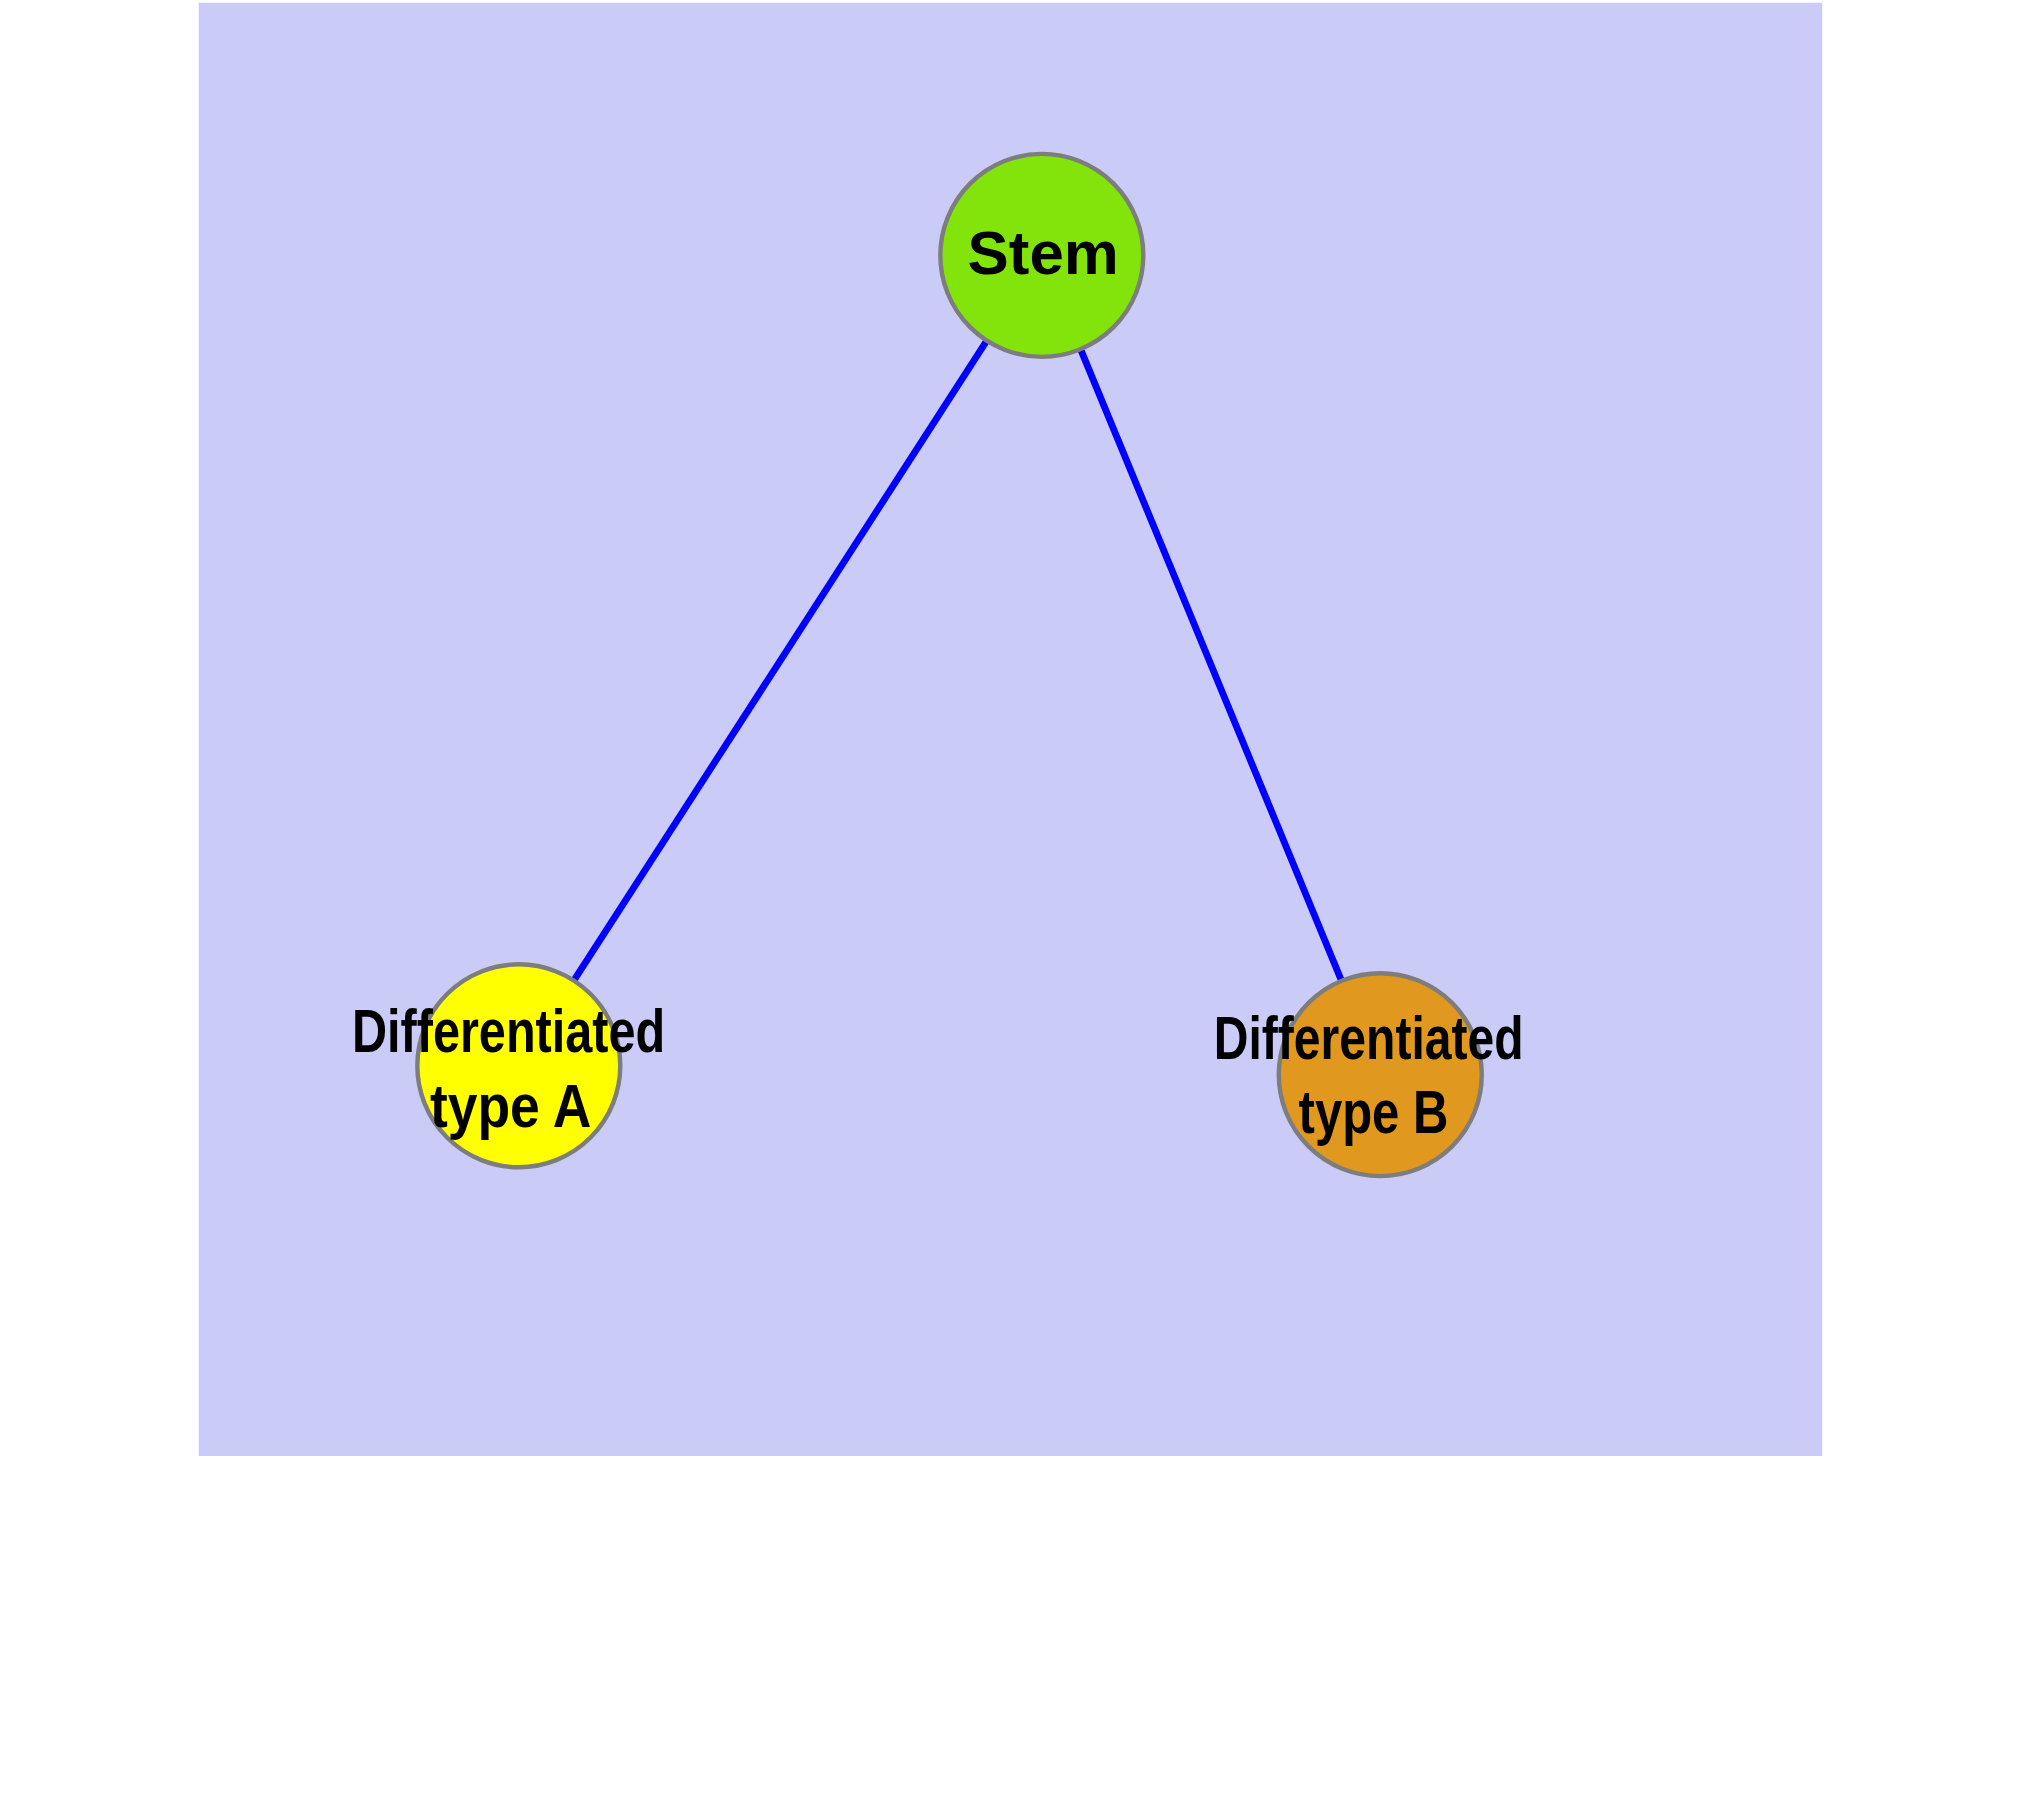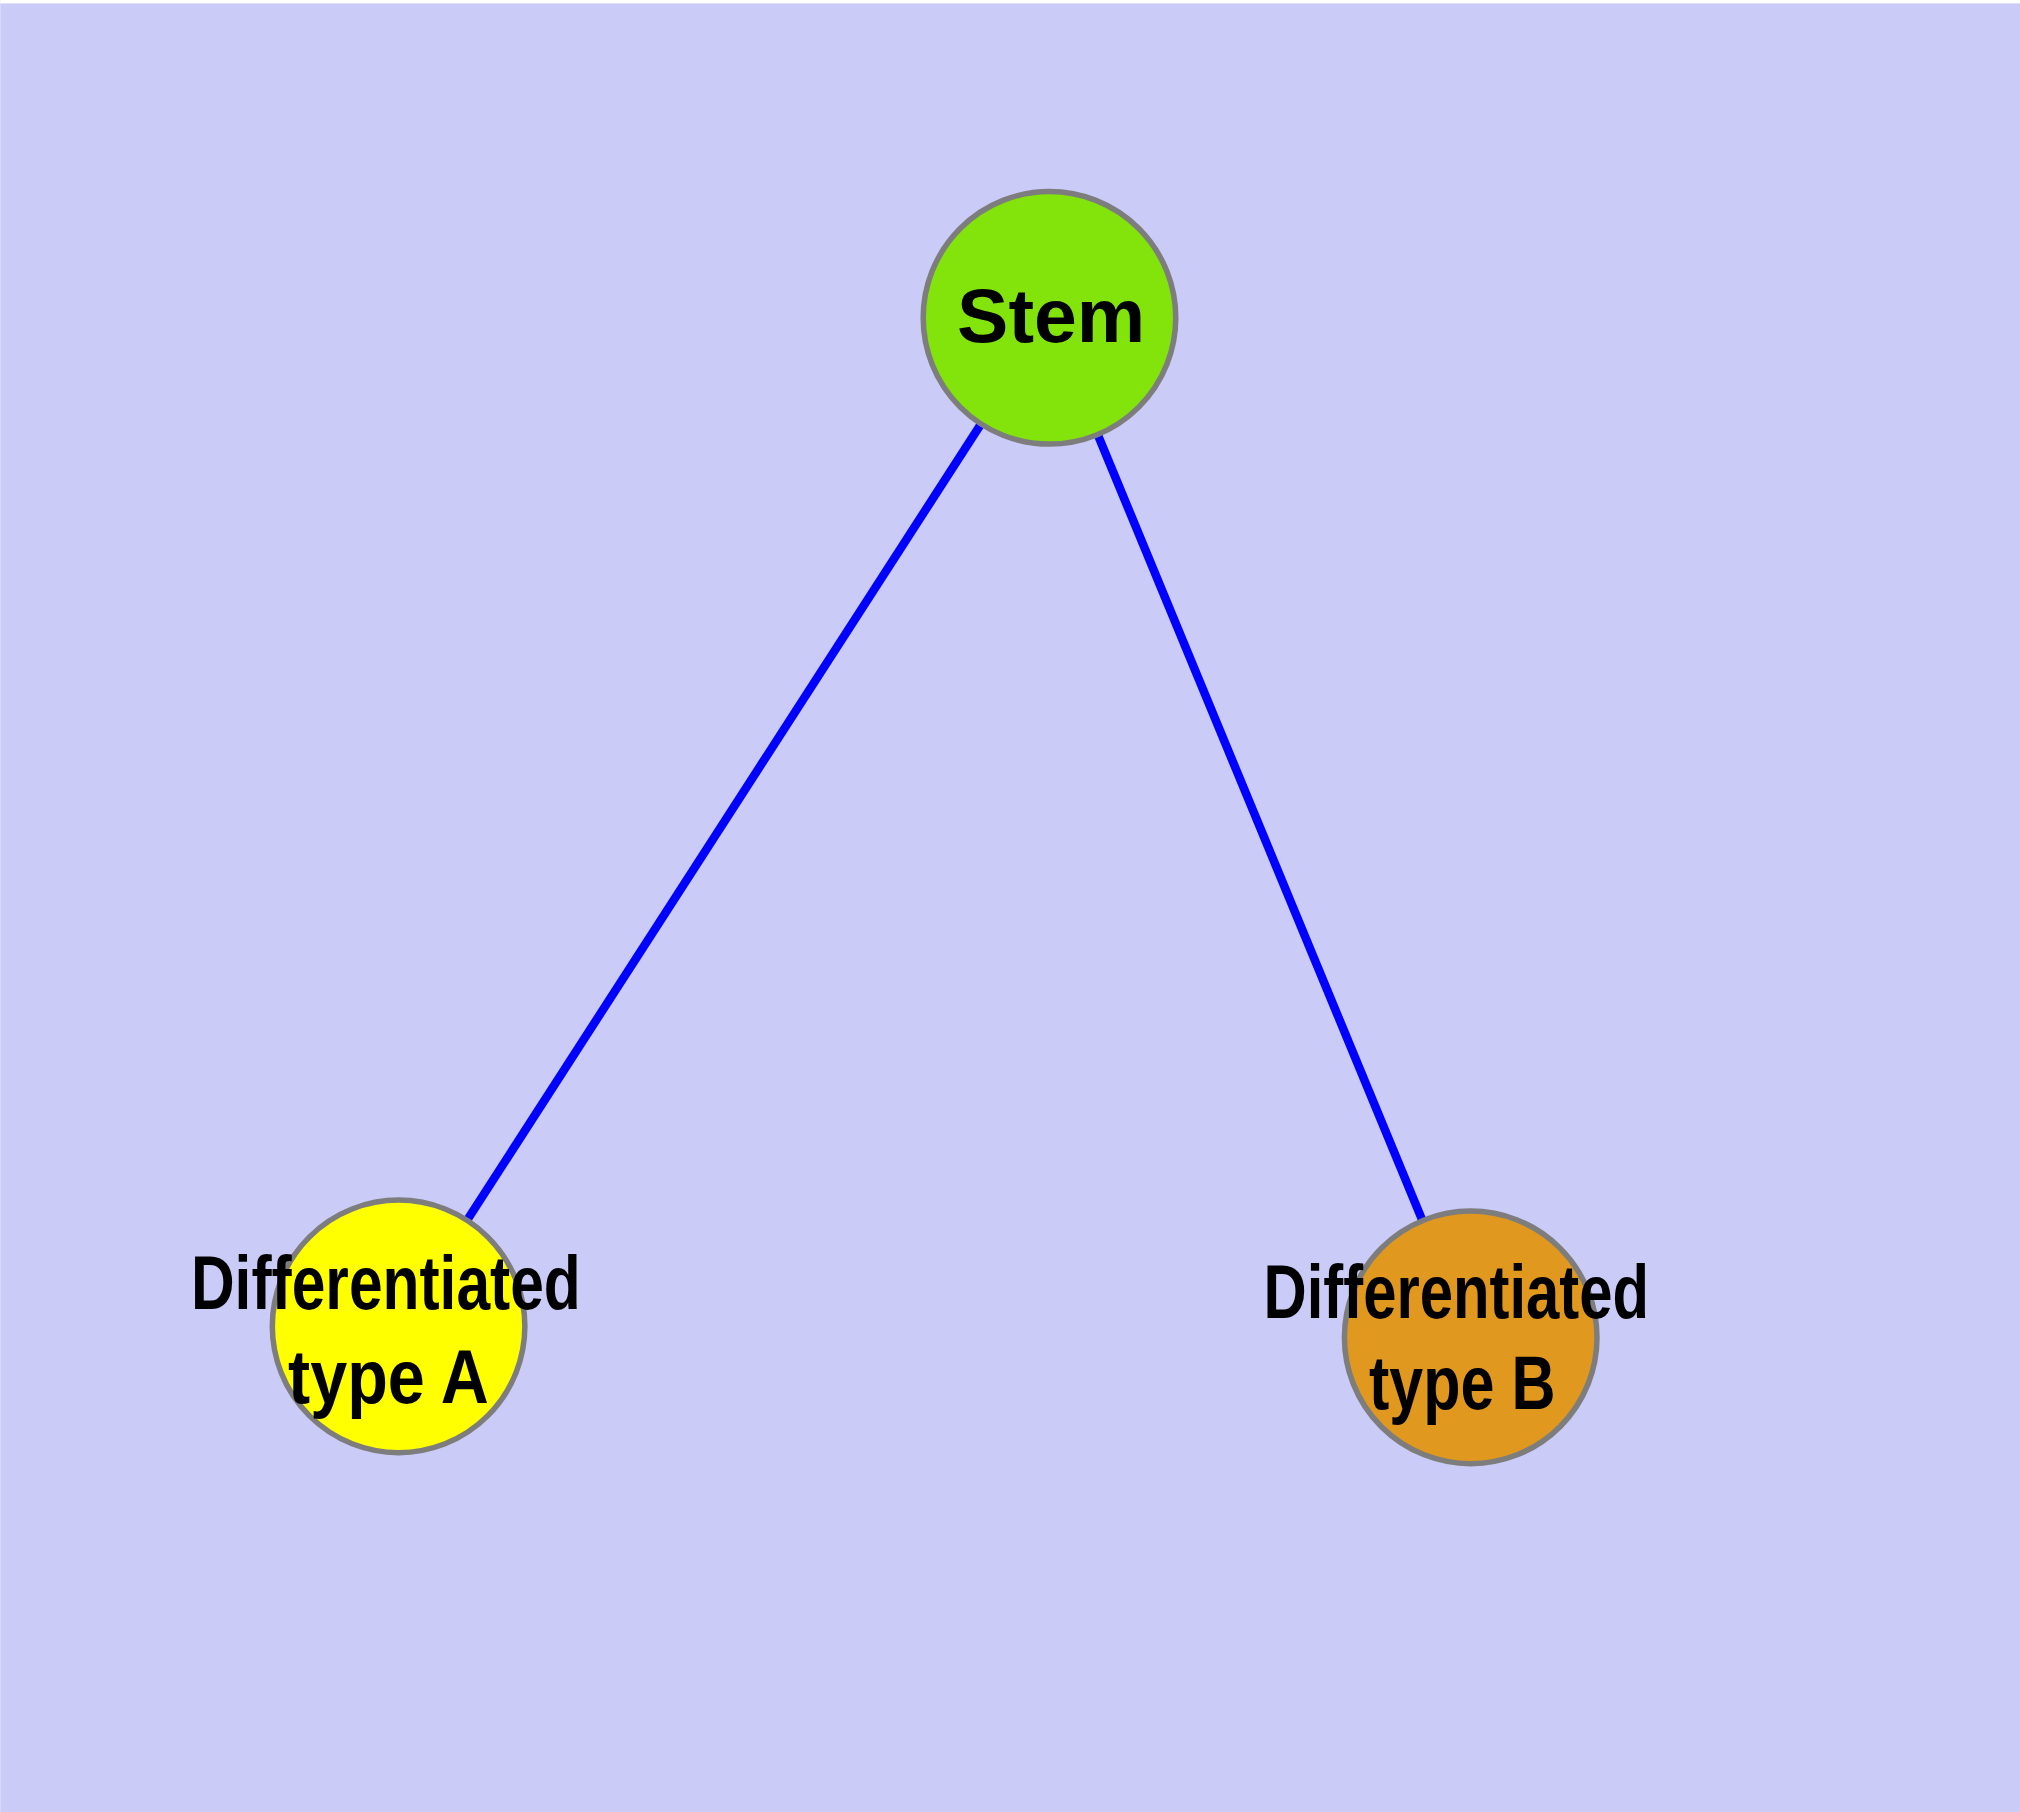--- a/index.html
+++ b/index.html
@@ -3,21 +3,21 @@
 <meta charset="utf-8">
 <style>
   html, body {
     margin: 0;
     padding: 0;
     background: #ffffff;
   }
   .stage {
     position: relative;
     width: 2021px;
-    height: 1812px;
+    height: 1456px;
     overflow: hidden;
     font-family: "Liberation Sans", "DejaVu Sans", sans-serif;
   }
   .stage svg {
     display: block;
     width: 100%;
     height: 100%;
   }
   .node-label {
     font-family: "Liberation Sans", "DejaVu Sans", sans-serif;

